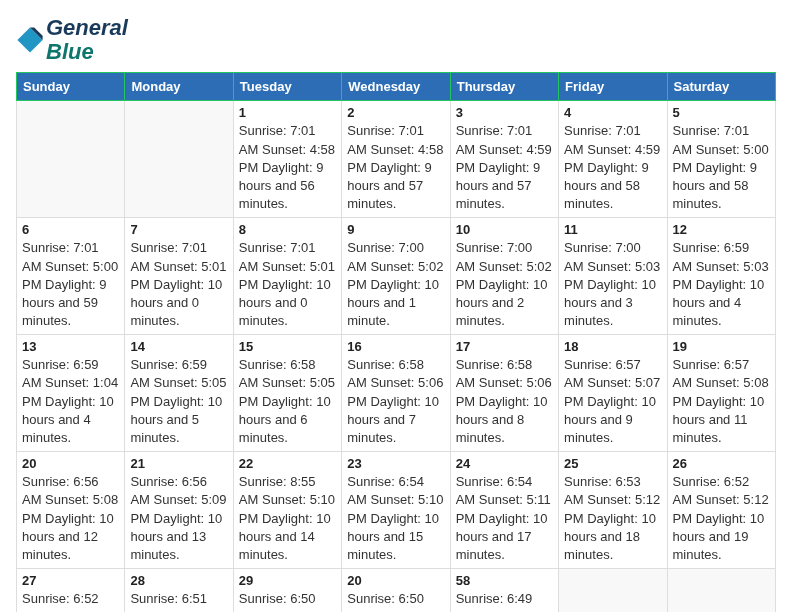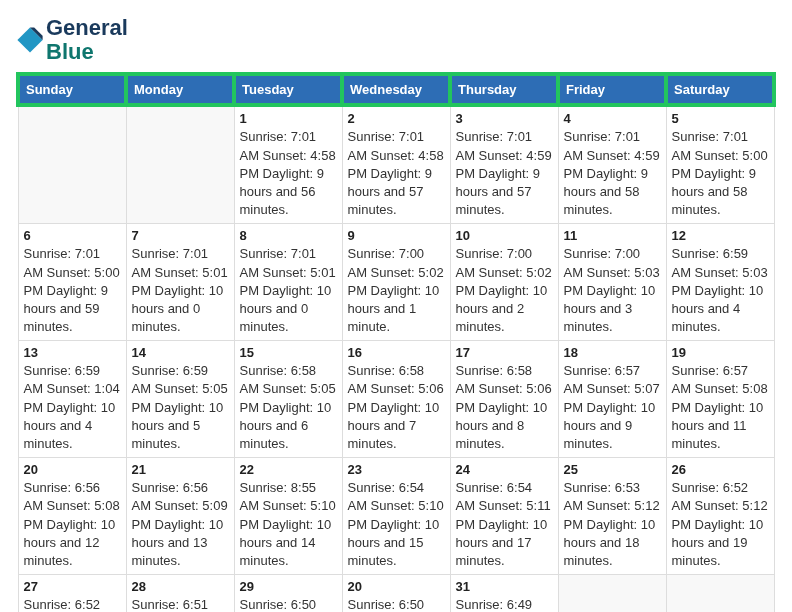--- a/index.html
+++ b/index.html
@@ -12,20 +12,21 @@
     }
     .header {
       display: flex;
       justify-content: space-between;
       align-items: flex-start;
       margin-bottom: 8px;
     }
     .logo {
       display: flex;
       align-items: center;
+      font-style: italic;
     }
     .logo-text {
       font-size: 22px;
       font-weight: bold;
       color: #1a3a5c;
       line-height: 1.1;
     }
     .logo-text span {
       color: #2196c4;
     }
@@ -51,21 +52,21 @@
       border-collapse: collapse;
       font-size: 11px;
     }
     thead th {
       background-color: #2d6db5;
       color: #fff;
       text-align: left;
       padding: 6px 6px;
       font-size: 13px;
       font-weight: bold;
-      border: 4px solid #22c55e;
+      border: 1px solid #22c55e;
     }
     td {
       border: 1px solid #ddd;
       vertical-align: top;
       padding: 4px 5px;
       width: 14.28%;
       height: 80px;
       background: #fff;
     }
     td.empty {
@@ -301,21 +302,21 @@
 Sunset: 5:14 PM
 Daylight: 10 hours and 23 minutes.</div>
         </td>
         <td>
           <span class="day-num">20</span>
           <div class="day-info">Sunrise: 6:50 AM
 Sunset: 5:15 PM
 Daylight: 10 hours and 25 minutes.</div>
         </td>
         <td>
-          <span class="day-num">31</span>
+          <span class="day-num">58</span>
           <div class="day-info">Sunrise: 6:49 AM
 Sunset: 5:16 PM
 Daylight: 10 hours and 26 minutes.</div>
         </td>
         <td class="empty"></td>
         <td class="empty"></td>
       </tr>
     </tbody>
 </table>
 

